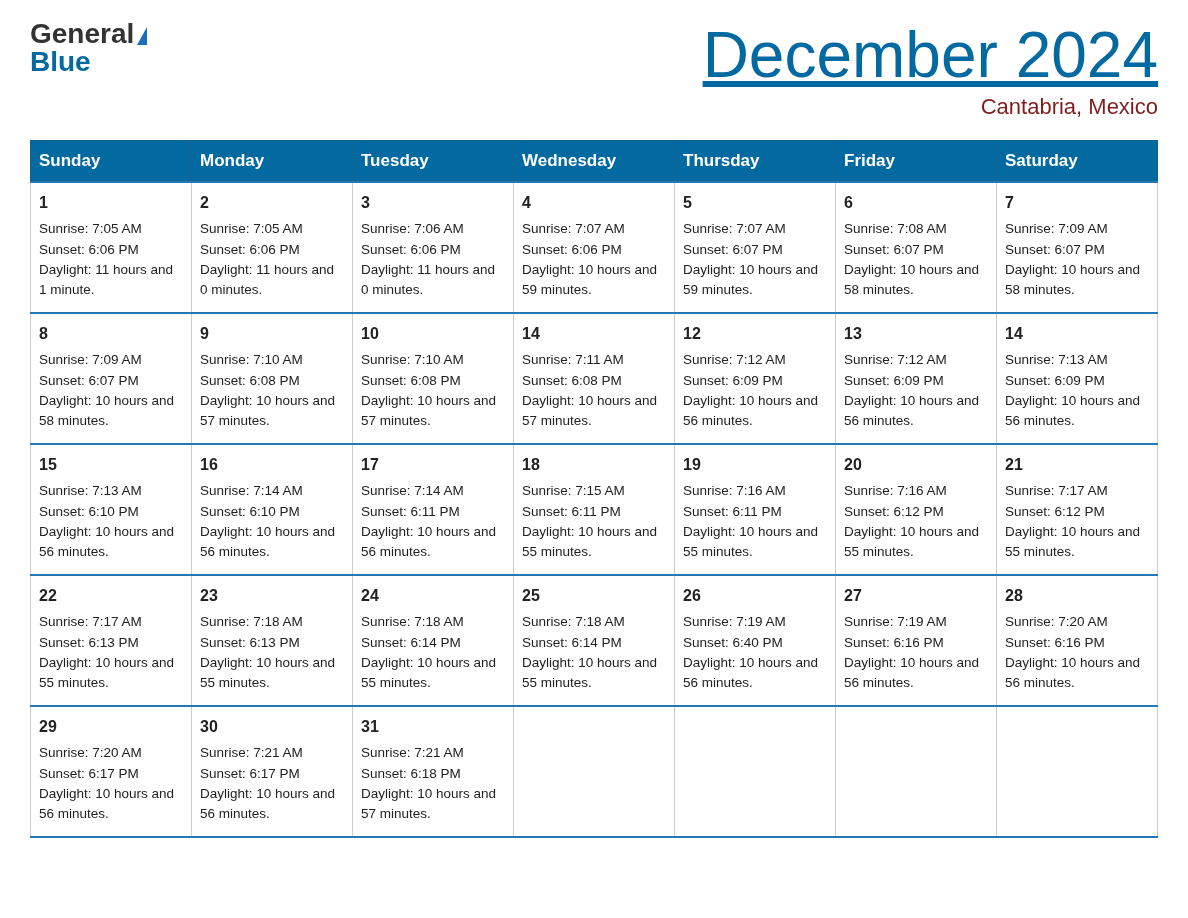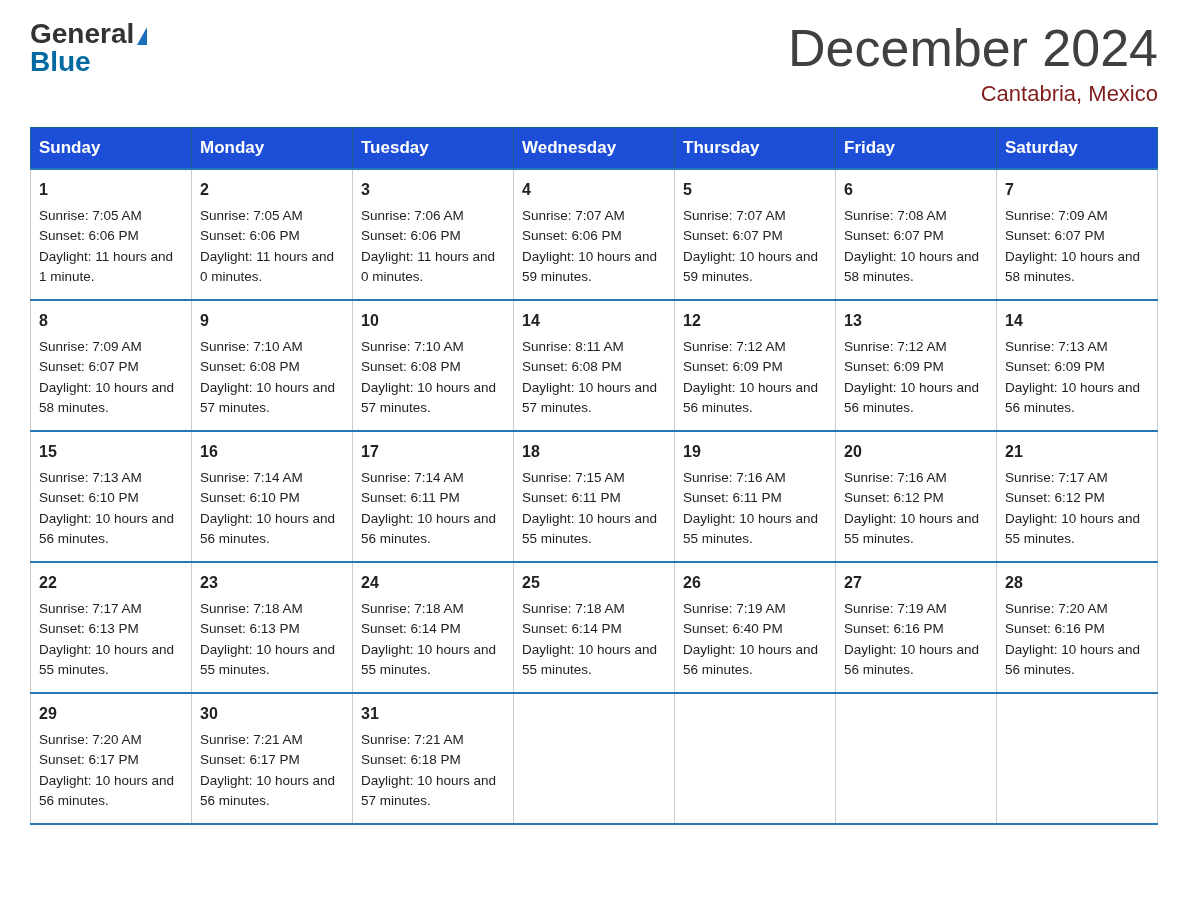--- a/index.html
+++ b/index.html
@@ -41,37 +41,38 @@
       border-bottom: 18px solid #1a6fba;
       margin-left: 3px;
       vertical-align: middle;
       position: relative;
       top: -3px;
     }
     .title-block {
       text-align: right;
     }
     .month-title {
-      font-size: 52px;
+      font-size: 64px;
       font-weight: normal;
-      color: #404040;
+      color: #0369a1;
       line-height: 1.1;
+      text-decoration: underline;
     }
     .location-title {
       font-size: 22px;
       color: #7f1d1d;
       margin-top: 4px;
     }
     .calendar-table {
       width: 100%;
       border-collapse: collapse;
       border: 1px solid #aaa;
     }
     .calendar-table th {
-      background-color: #1d4ed8;
+      background-color: #0369a1;
       color: #fff;
       font-size: 17px;
       font-weight: bold;
       padding: 10px 8px;
       text-align: left;
       border: 1px solid #1a6090;
     }
     .calendar-table td {
       vertical-align: top;
       padding: 8px 8px 12px 8px;
@@ -161,21 +162,21 @@
 <span>Daylight: 10 hours and 58 minutes.</span></td>
         <td><span class="day-number">9</span>
 <span>Sunrise: 7:10 AM</span><br>
 <span>Sunset: 6:08 PM</span><br>
 <span>Daylight: 10 hours and 57 minutes.</span></td>
         <td><span class="day-number">10</span>
 <span>Sunrise: 7:10 AM</span><br>
 <span>Sunset: 6:08 PM</span><br>
 <span>Daylight: 10 hours and 57 minutes.</span></td>
         <td><span class="day-number">14</span>
-<span>Sunrise: 8:11 AM</span><br>
+<span>Sunrise: 7:11 AM</span><br>
 <span>Sunset: 6:08 PM</span><br>
 <span>Daylight: 10 hours and 57 minutes.</span></td>
         <td><span class="day-number">12</span>
 <span>Sunrise: 7:12 AM</span><br>
 <span>Sunset: 6:09 PM</span><br>
 <span>Daylight: 10 hours and 56 minutes.</span></td>
         <td><span class="day-number">13</span>
 <span>Sunrise: 7:12 AM</span><br>
 <span>Sunset: 6:09 PM</span><br>
 <span>Daylight: 10 hours and 56 minutes.</span></td>

